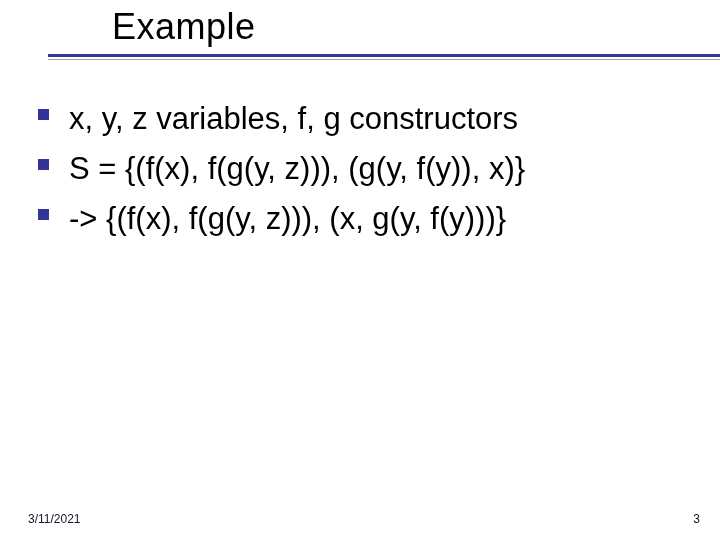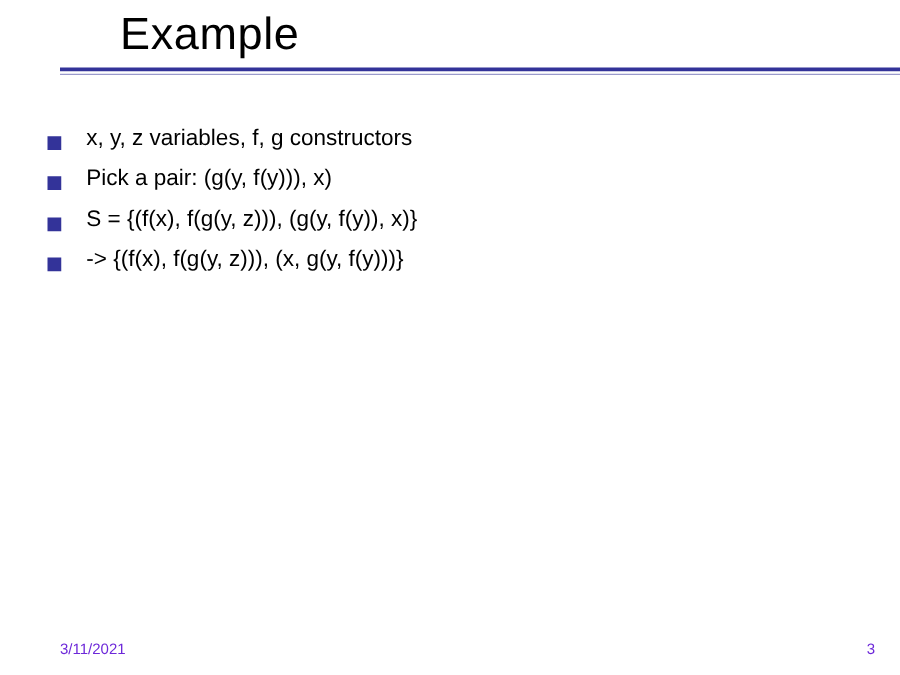--- a/index.html
+++ b/index.html
@@ -18,20 +18,21 @@
     top: 6px;
     left: 0;
     right: 0;
   }
   .title {
     font-size: 36px;
     font-weight: 400;
     padding-left: 96px;
     padding-bottom: 6px;
     letter-spacing: 0.5px;
+    margin-left: 16px;
   }
   .rule-thick {
     height: 3px;
     background: #333399;
     margin-left: 48px;
     margin-right: 0;
   }
   .rule-thin {
     height: 1px;
     background: #9a9acc;
@@ -52,56 +53,51 @@
   }
   .bullet {
     width: 11px;
     height: 11px;
     background: #333399;
     flex: 0 0 auto;
     margin-top: 11px;
     margin-right: 20px;
   }
   .item-text {
-    font-size: 18px;
+    font-size: 31px;
     line-height: 1.35;
   }
   .footer {
     position: absolute;
     bottom: 14px;
     left: 28px;
     right: 20px;
     display: flex;
     justify-content: space-between;
     font-size: 12px;
-    color: #6d28d9;
+    color: #0f172a;
     font-family: Arial, sans-serif;
-    margin-left: 20px;
   }
 </style>
 </head>
 <body>
 
 <div class="title-wrap">
   <div class="title">Example</div>
   <div class="rule-thick"></div>
   <div class="rule-thin"></div>
 </div>
 
 <div class="content">
   <div class="item">
     <div class="bullet"></div>
     <div class="item-text">x, y, z variables, f, g constructors</div>
   </div>
   <div class="item">
     <div class="bullet"></div>
-    <div class="item-text">Pick a pair: (g(y, f(y))), x)</div>
-  </div>
-  <div class="item">
-    <div class="bullet"></div>
     <div class="item-text">S = {(f(x), f(g(y, z))), (g(y, f(y)), x)}</div>
   </div>
   <div class="item">
     <div class="bullet"></div>
     <div class="item-text">-&gt; {(f(x), f(g(y, z))), (x, g(y, f(y)))}</div>
   </div>
 </div>
 
 <div class="footer">
   <span>3/11/2021</span>

